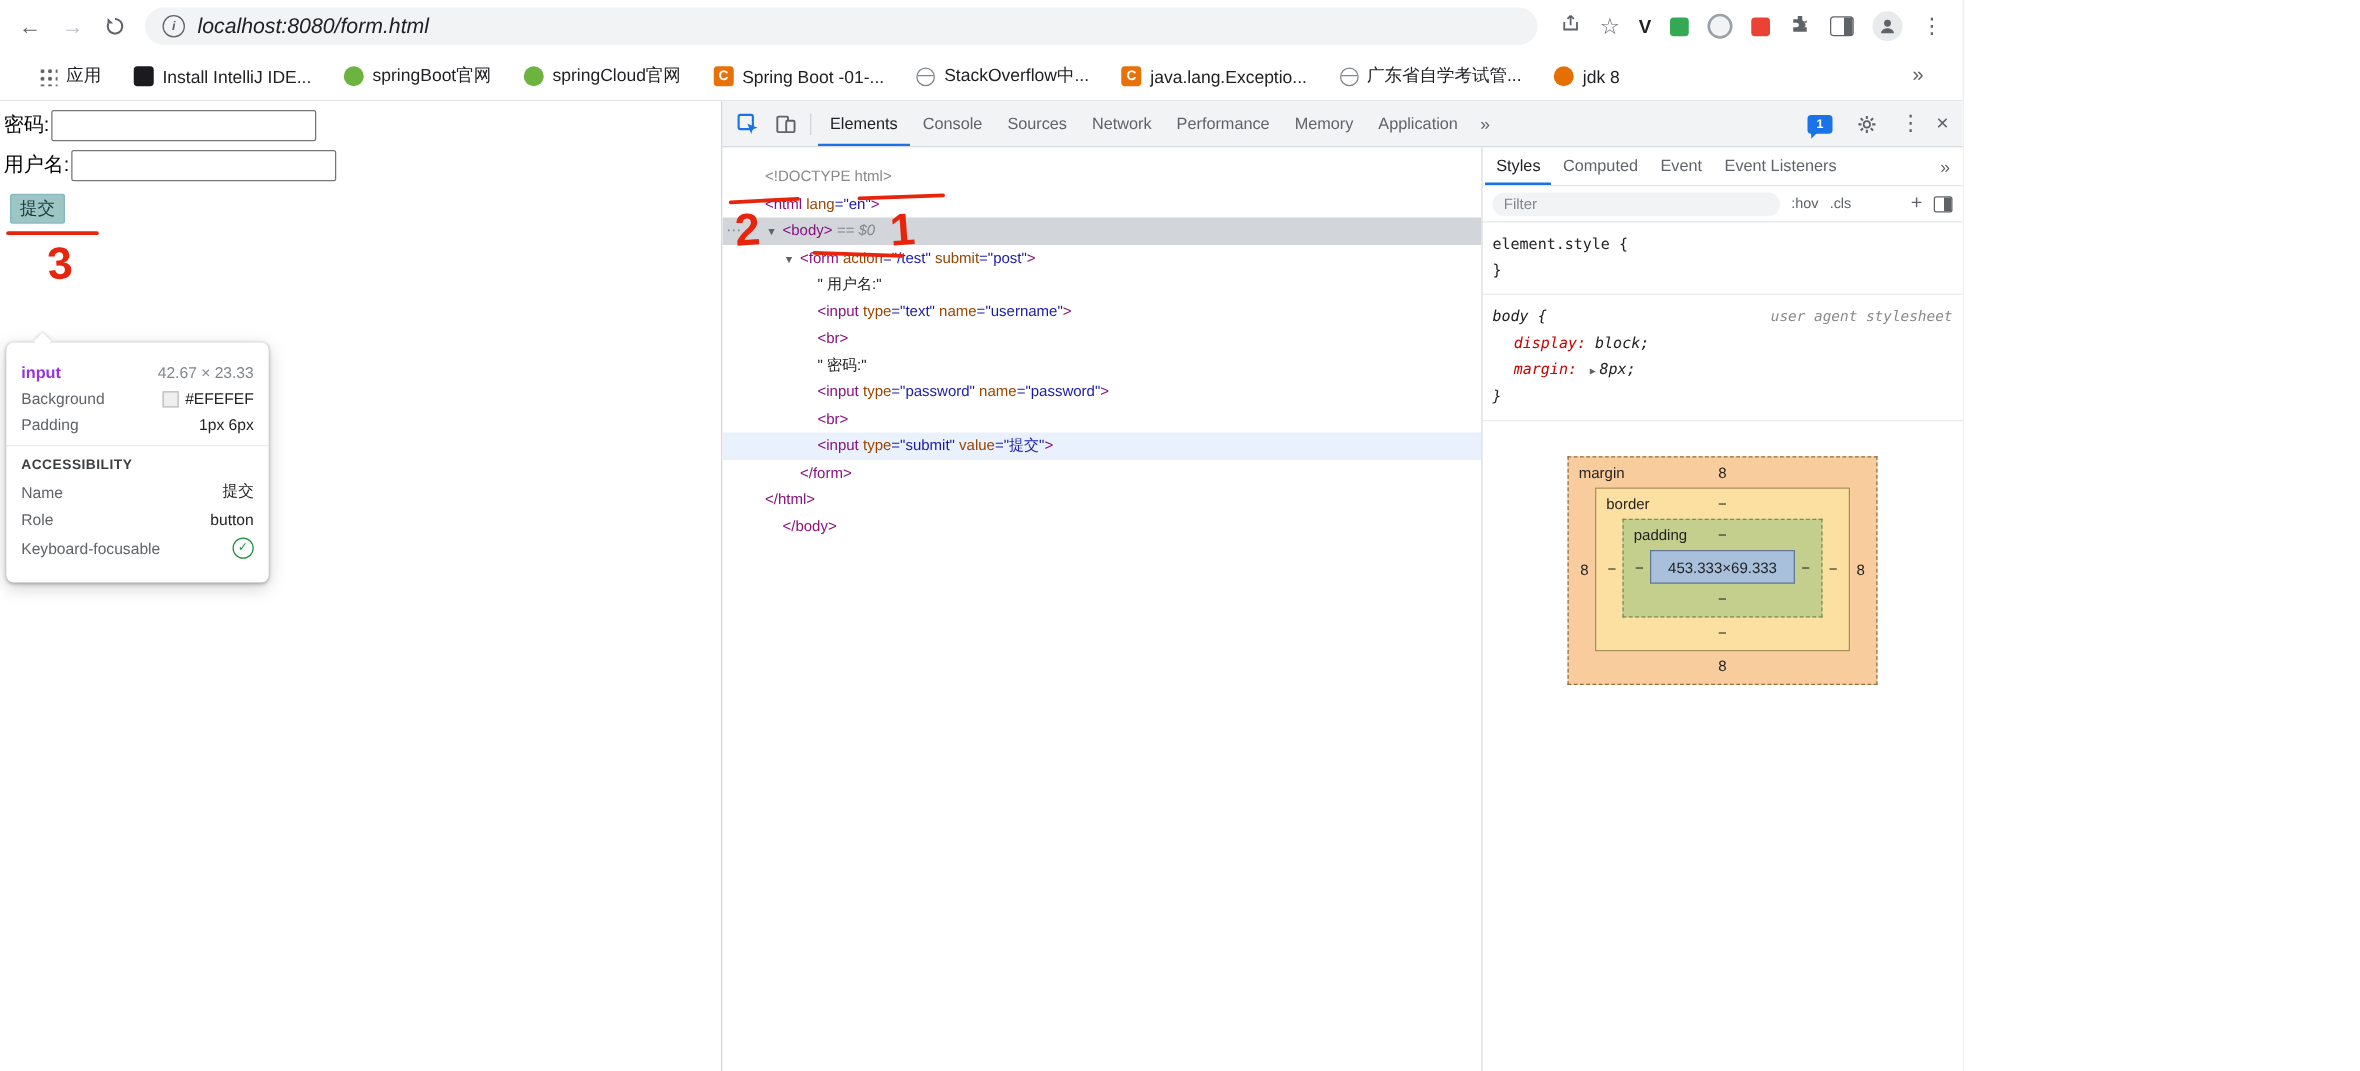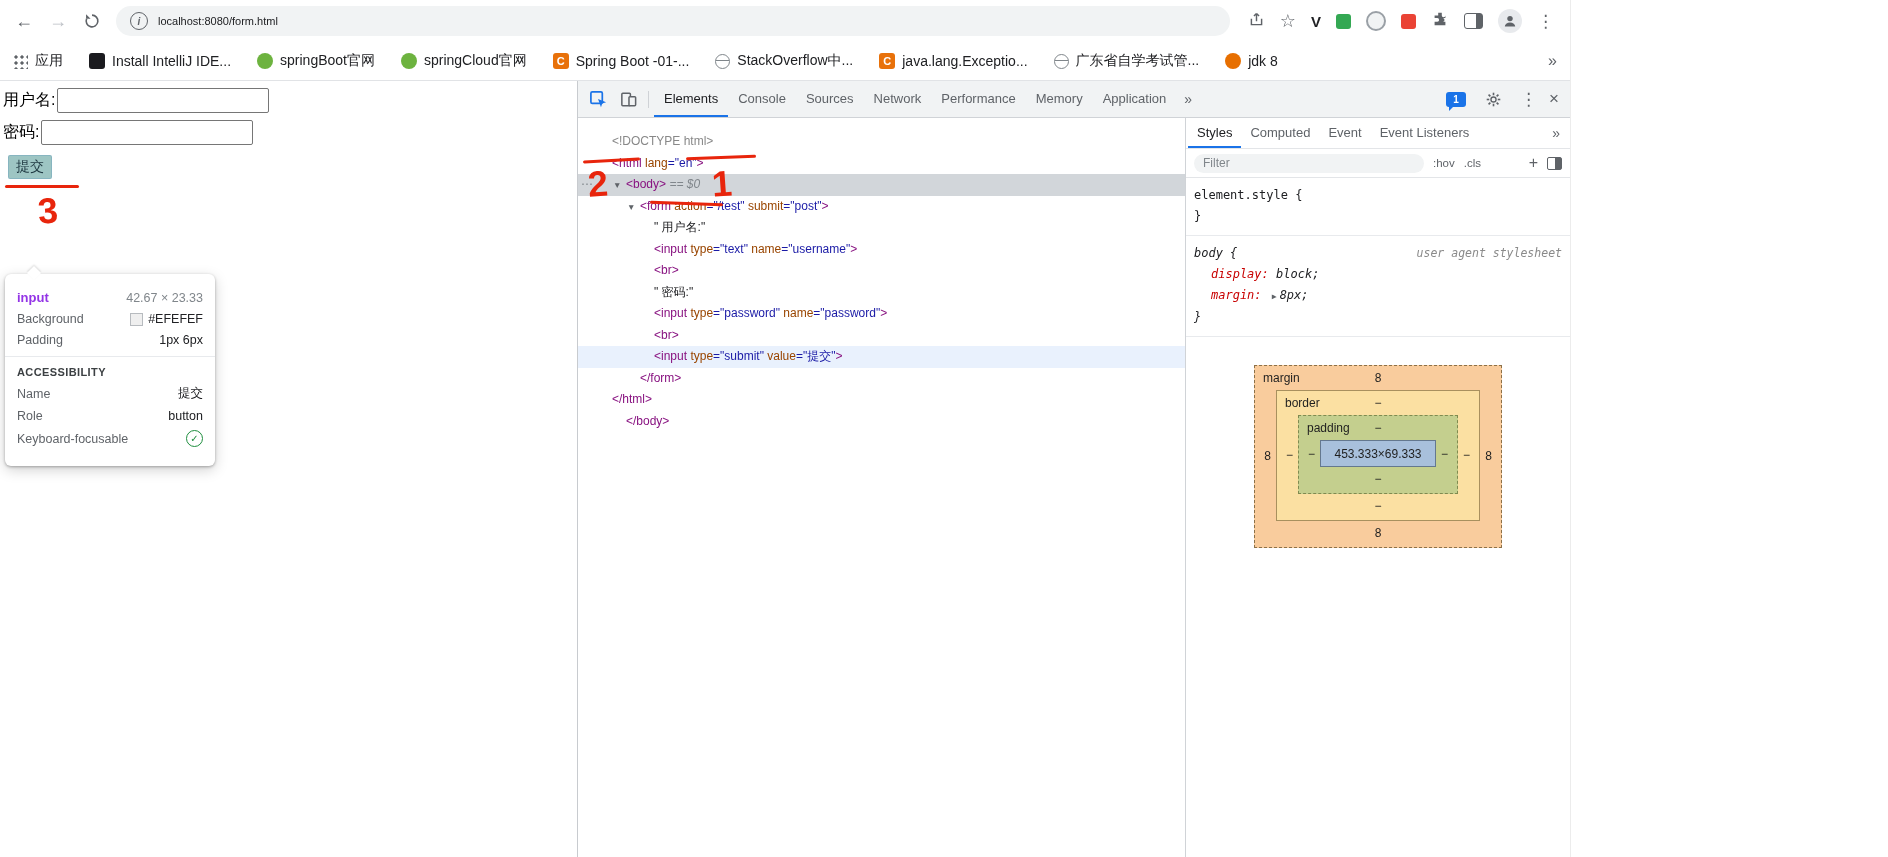--- a/index.html
+++ b/index.html
@@ -9,36 +9,36 @@
 
   
   .topbar{height:42px;display:flex;align-items:center;padding:0 8px;gap:2px;}
   .nav-ic{width:32px;height:32px;border-radius:50%;display:flex;align-items:center;justify-content:center;font-size:18px;color:#5f6368;flex:none;}
   .back-icon::before{content:"←";}
   .forward-icon{color:#bdc1c6;}
   .forward-icon::before{content:"→";}
   .omnibox{flex:1;height:30px;background:#f1f3f4;border-radius:15px;display:flex;align-items:center;padding:0 14px;gap:10px;margin:0 6px;min-width:0;}
   .info-ic{width:16px;height:16px;border:1.6px solid #5f6368;border-radius:50%;color:#5f6368;font-size:10px;font-weight:bold;display:flex;align-items:center;justify-content:center;flex:none;}
   .info-ic::before{content:"i";font-style:italic;}
-  .url{font-size:11px;color:#202124;white-space:nowrap;}
+  .url{font-size:17px;color:#202124;white-space:nowrap;font-style:italic;}
   .tb-right{display:flex;align-items:center;gap:15px;padding:0 8px 0 10px;flex:none;}
   .glyph-ic{font-size:17px;color:#5f6368;}
   .star-icon::before{content:"☆";font-size:18px;}
   .kebab-icon::before{content:"⋮";font-size:17px;}
   .ext-sq{width:15px;height:15px;border-radius:3px;display:inline-block;}
   .extension-v-icon{font-weight:bold;font-size:15px;color:#202124;}
   .extension-v-icon::before{content:"V";}
   .extension-green-icon{background:#34a853;}
   .extension-smiley-icon{width:16px;height:16px;border-radius:50%;border:2px solid #9aa0a6;background:#f1f3f4;display:inline-block;}
   .extension-red-icon{background:#ea4335;}
   .side-panel-icon{width:17px;height:14px;border:1.8px solid #5f6368;border-radius:3px;display:inline-block;background:linear-gradient(to right,transparent 62%,#5f6368 62%);}
   .avatar{width:24px;height:24px;border-radius:50%;background:#e8eaed;display:flex;align-items:center;justify-content:center;}
 
   
-  .bookmarks{height:38px;display:flex;align-items:center;gap:26px;padding:0 13px;border-bottom:1px solid #e1e3e6;font-size:14px;color:#202124;}
+  .bookmarks{height:38px;display:flex;align-items:center;gap:26px;padding:0 31px;border-bottom:1px solid #e1e3e6;font-size:14px;color:#202124;}
   .bm-item{display:flex;align-items:center;gap:7px;white-space:nowrap;}
   .bi{width:16px;height:16px;display:flex;align-items:center;justify-content:center;flex:none;}
   .apps-grid-icon{background-image:radial-gradient(#5f6368 1.5px,transparent 1.7px);background-size:6px 6px;background-position:0px 0px;width:15px;height:15px;}
   .intellij-icon{background:#1b1b1f;border-radius:3px;}
   .spring-icon{background:#6db33f;border-radius:50%;}
   .c-doc-icon{background:#e8710a;border-radius:3px;color:#fff;font-size:11px;font-weight:bold;}
   .globe-icon{border:1.6px solid #80868b;border-radius:50%;width:13px;height:13px;background:linear-gradient(#80868b,#80868b) center/13px 1.4px no-repeat;}
   .java-icon{background:#e76f00;border-radius:50%;}
   .bm-overflow{margin-left:auto;color:#5f6368;font-size:16px;}
 
@@ -229,25 +229,25 @@
           <div class="bm-item">
             <span class="bi java-icon"></span>
             <span>jdk 8</span>
           </div>
         </div>
     <span class="bm-overflow">»</span>
   </div>
 
   <div class="page">
     <div class="form-row">
+      <span>密码:</span>
+      <input class="page-input" style="">
+    </div>
+    <div class="form-row">
       <span>用户名:</span>
-      <input class="page-input" style="">
-    </div>
-    <div class="form-row">
-      <span>密码:</span>
       <input class="page-input" style="">
     </div>
     <span class="submit-btn">提交</span>
 
     
     <div class="tooltip">
       <div class="tt-row">
         <span class="tt-tag">input</span>
         <span class="tt-size">42.67 × 23.33</span>
       </div>

